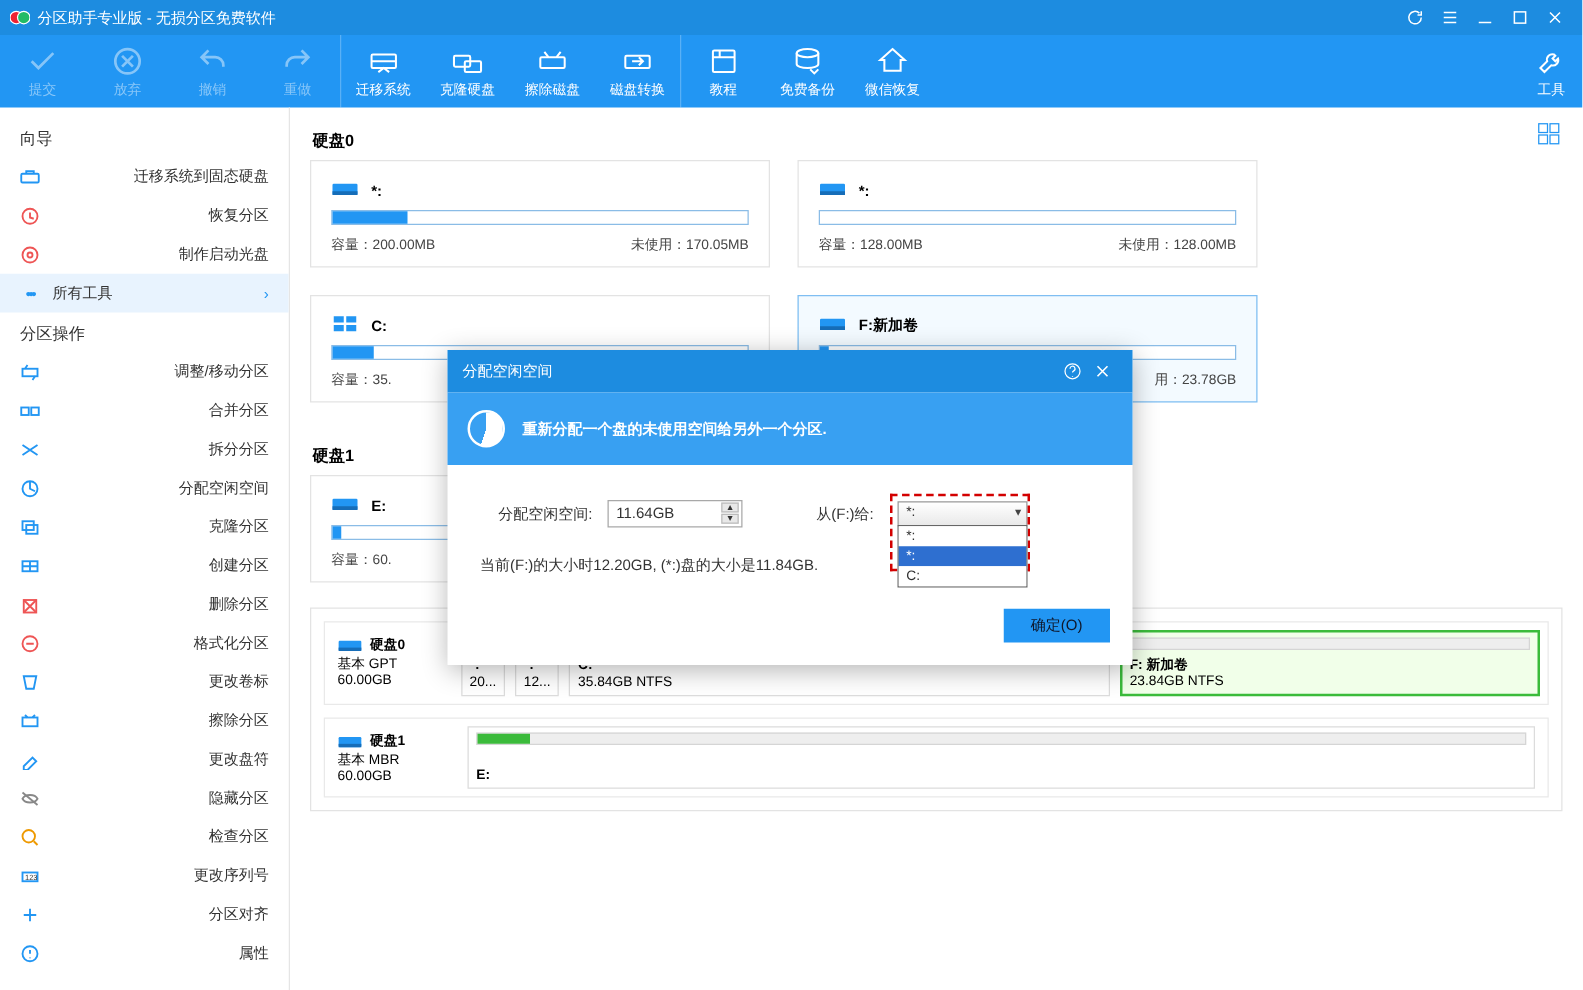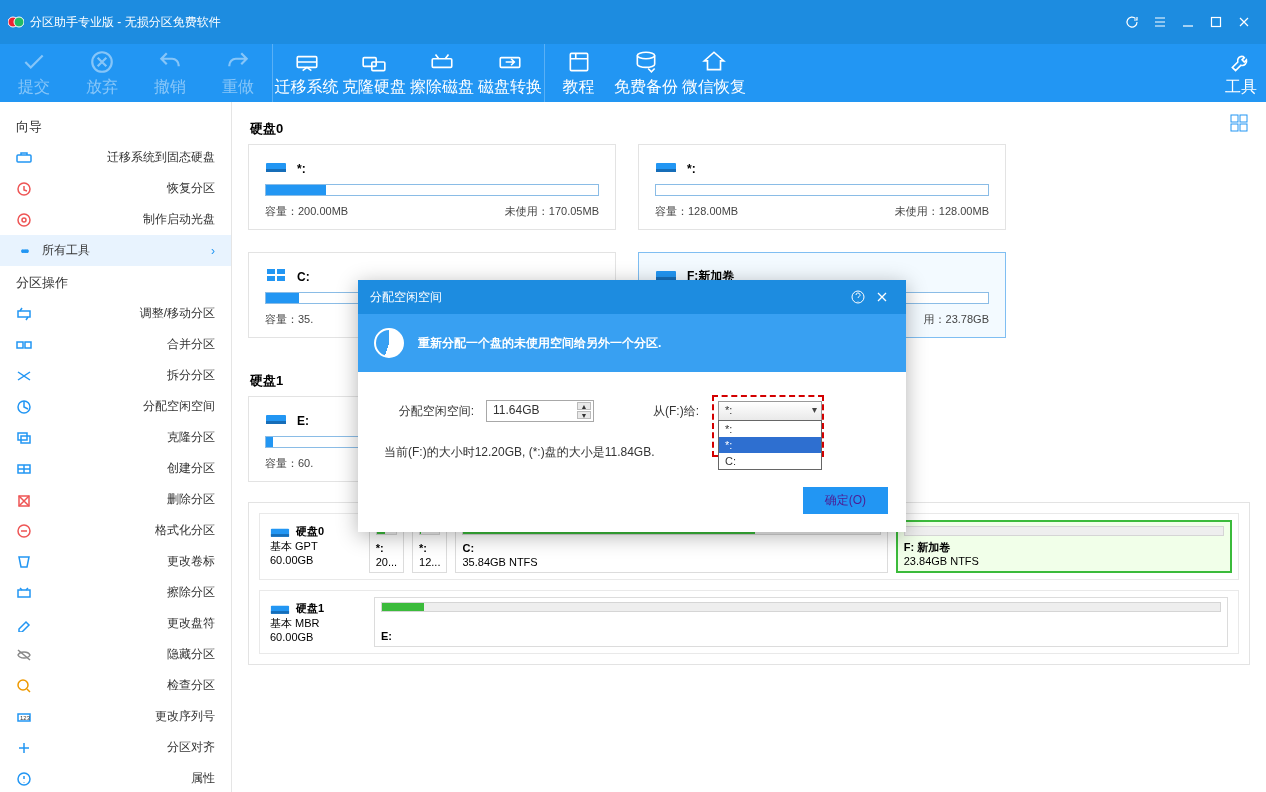--- a/index.html
+++ b/index.html
@@ -1,27 +1,27 @@
 <!DOCTYPE html>
 <html><head>
 <meta charset="utf-8">
 <style>
 * { box-sizing: border-box; margin: 0; padding: 0; font-family: "Microsoft YaHei", sans-serif; }
 body { width: 1266px; height: 792px; background: #fff; overflow: hidden; position: relative; }
 
 
-.titlebar { height: 44px; background: #1d8ce0; color: #fff; display: flex; align-items: center; padding: 0 8px; font-size: 12px; }
+.titlebar { height: 28px; background: #1d8ce0; color: #fff; display: flex; align-items: center; padding: 0 8px; font-size: 12px; }
 .titlebar .logo { width: 16px; height: 16px; margin-right: 6px; display:flex; align-items:center; }
 .titlebar .title { flex: 0 0 auto; }
 .titlebar .spacer { flex: 1; }
 .titlebar .wbtn { width: 28px; height: 28px; display: flex; align-items: center; justify-content: center; }
 .titlebar svg { stroke: #fff; }
 
 
-.toolbar { height: 58px; background: #2296f3; display: flex; align-items: center; color: #fff; font-size: 16px; }
+.toolbar { height: 58px; background: #2296f3; display: flex; align-items: center; color: #fff; font-size: 11px; }
 .tool { width: 68px; height: 58px; display: flex; flex-direction: column; align-items: center; justify-content: center; gap: 2px; }
 .tool.dim { opacity: .45; }
 .tool.sep { border-left: 1px solid rgba(255,255,255,.25); }
 .tool svg { width: 26px; height: 26px; }
 .toolbar .flex { flex: 1; }
 .tool.tools { width: 50px; }
 
 
 .main { display: flex; height: calc(792px - 28px - 58px); }
 .sidebar { width: 232px; border-right: 1px solid #e5e5e5; padding: 8px 0; overflow: hidden; }
@@ -71,21 +71,21 @@
 .dlg-row .spin .ud span { height:8px; background:#e8e8e8; border:1px solid #bbb; font-size:7px; display:flex; align-items:center; justify-content:center; line-height:1; }
 .dlg-row .lbl2 { width:60px; text-align:center; margin-left:40px; }
 .dlg-row .combo-wrap { position:relative; width:104px; }
 .dlg-row .combo { width:100%; height:20px; border:1px solid #999; background:linear-gradient(#fff,#e9e9e9); font-size:11px; padding:2px 18px 2px 6px; position:relative; }
 .dlg-row .combo::after { content:"▾"; position:absolute; right:4px; top:2px; font-size:10px; color:#444; }
 .dropdown { position:absolute; top:19px; left:0; width:100%; border:1px solid #666; background:#fff; z-index:5; }
 .dropdown .opt { font-size:11px; padding:2px 6px; background:#fff; }
 .dropdown .opt.hl { background:#2e6fd0; color:#fff; }
 .red-dash { position:absolute; border:2px dashed #d30000; pointer-events:none; }
 .dlg-foot { display:flex; justify-content:flex-end; padding: 10px 18px 18px; }
-.dlg-foot .btn { background:#2296f3; color:#4c1d95; padding:5px 22px; font-size:12px; border:none; }
+.dlg-foot .btn { background:#2296f3; color:#0f172a; padding:5px 22px; font-size:12px; border:none; }
 
 </style>
 </head>
 <body>
 
 <div class="titlebar">
   <span class="logo">
     <svg viewBox="0 0 16 16">
         <circle cx="5" cy="8" r="5" fill="#e23"></circle>
         <circle cx="11" cy="8" r="5" fill="#2b6"></circle>

